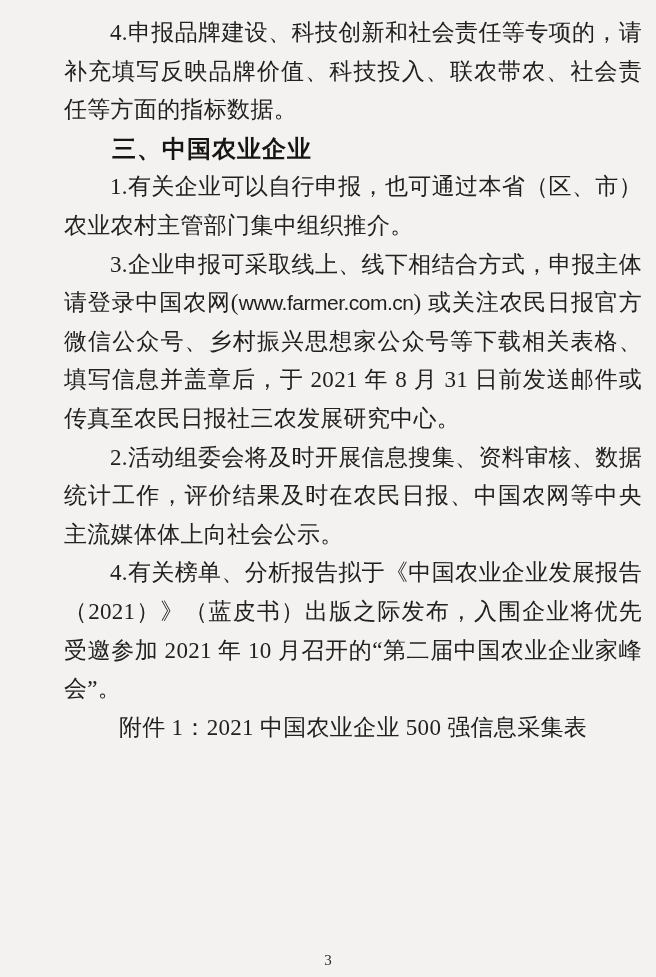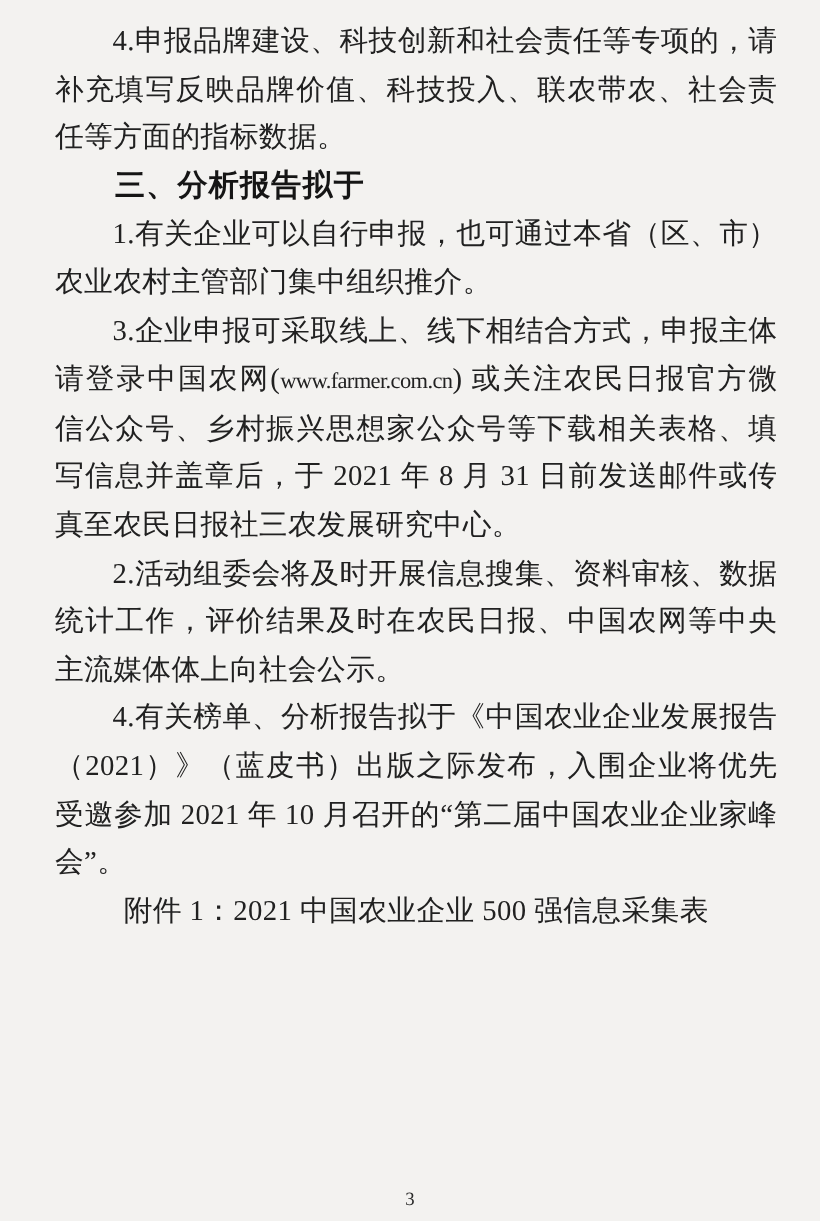--- a/index.html
+++ b/index.html
@@ -7,21 +7,21 @@
     padding: 0;
     background: #e8e8e6;
   }
   .page {
     position: relative;
     width: 656px;
     height: 977px;
     margin: 0;
     background: #f3f2f0;
     box-sizing: border-box;
-    padding: 14px 34px 0 44px;
+    padding: 14px 34px 0 64px;
     font-family: "Liberation Serif", "DejaVu Serif", serif;
     font-size: 23px;
     line-height: 38.6px;
     color: #212121;
     overflow: hidden;
   }
   .body-text {
     width: 578px;
   }
   .para {
@@ -38,43 +38,43 @@
     font-weight: 700;
     font-family: "Liberation Sans", "DejaVu Sans", sans-serif;
     letter-spacing: 1px;
     color: #151515;
   }
   .attachment {
     text-indent: 0;
     text-align: center;
   }
   .url {
-    font-family: Liberation Serif, serif;
-    font-size: 18px;
+    font-family: Liberation Sans, sans-serif;
+    font-size: 21px;
     letter-spacing: -0.5px;
   }
   .footer {
     position: absolute;
     left: 0;
     right: 0;
     bottom: 8px;
     text-align: center;
     font-size: 15px;
     line-height: 18px;
     color: #2a2a2a;
     font-family: "Liberation Serif", "DejaVu Serif", serif;
   }
 </style>
 </head>
 <body>
 
 <div class="page">
   <div class="body-text">
     <p class="para">4.申报品牌建设、科技创新和社会责任等专项的，请补充填写反映品牌价值、科技投入、联农带农、社会责任等方面的指标数据。</p>
-    <h2 class="heading">三、分析报告拟于</h2>
+    <h2 class="heading">三、中国农业企业</h2>
     <p class="para">1.有关企业可以自行申报，也可通过本省（区、市）农业农村主管部门集中组织推介。</p>
     <p class="para"><span>3.企业申报可采取线上、线下相结合方式，申报主体请登录中国农网(</span><span class="url">www.farmer.com.cn</span><span>) 或关注农民日报官方微信公众号、乡村振兴思想家公众号等下载相关表格、填写信息并盖章后，于 2021 年 8 月 31 日前发送邮件或传真至农民日报社三农发展研究中心。</span></p>
     <p class="para">2.活动组委会将及时开展信息搜集、资料审核、数据统计工作，评价结果及时在农民日报、中国农网等中央主流媒体体上向社会公示。</p>
     <p class="para">4.有关榜单、分析报告拟于《中国农业企业发展报告（2021）》（蓝皮书）出版之际发布，入围企业将优先受邀参加 2021 年 10 月召开的“第二届中国农业企业家峰会”。</p>
     <p class="para attachment">附件 1：2021 中国农业企业 500 强信息采集表</p>
   </div>
   <div class="footer">3</div>
 </div>
 
 </body></html>

